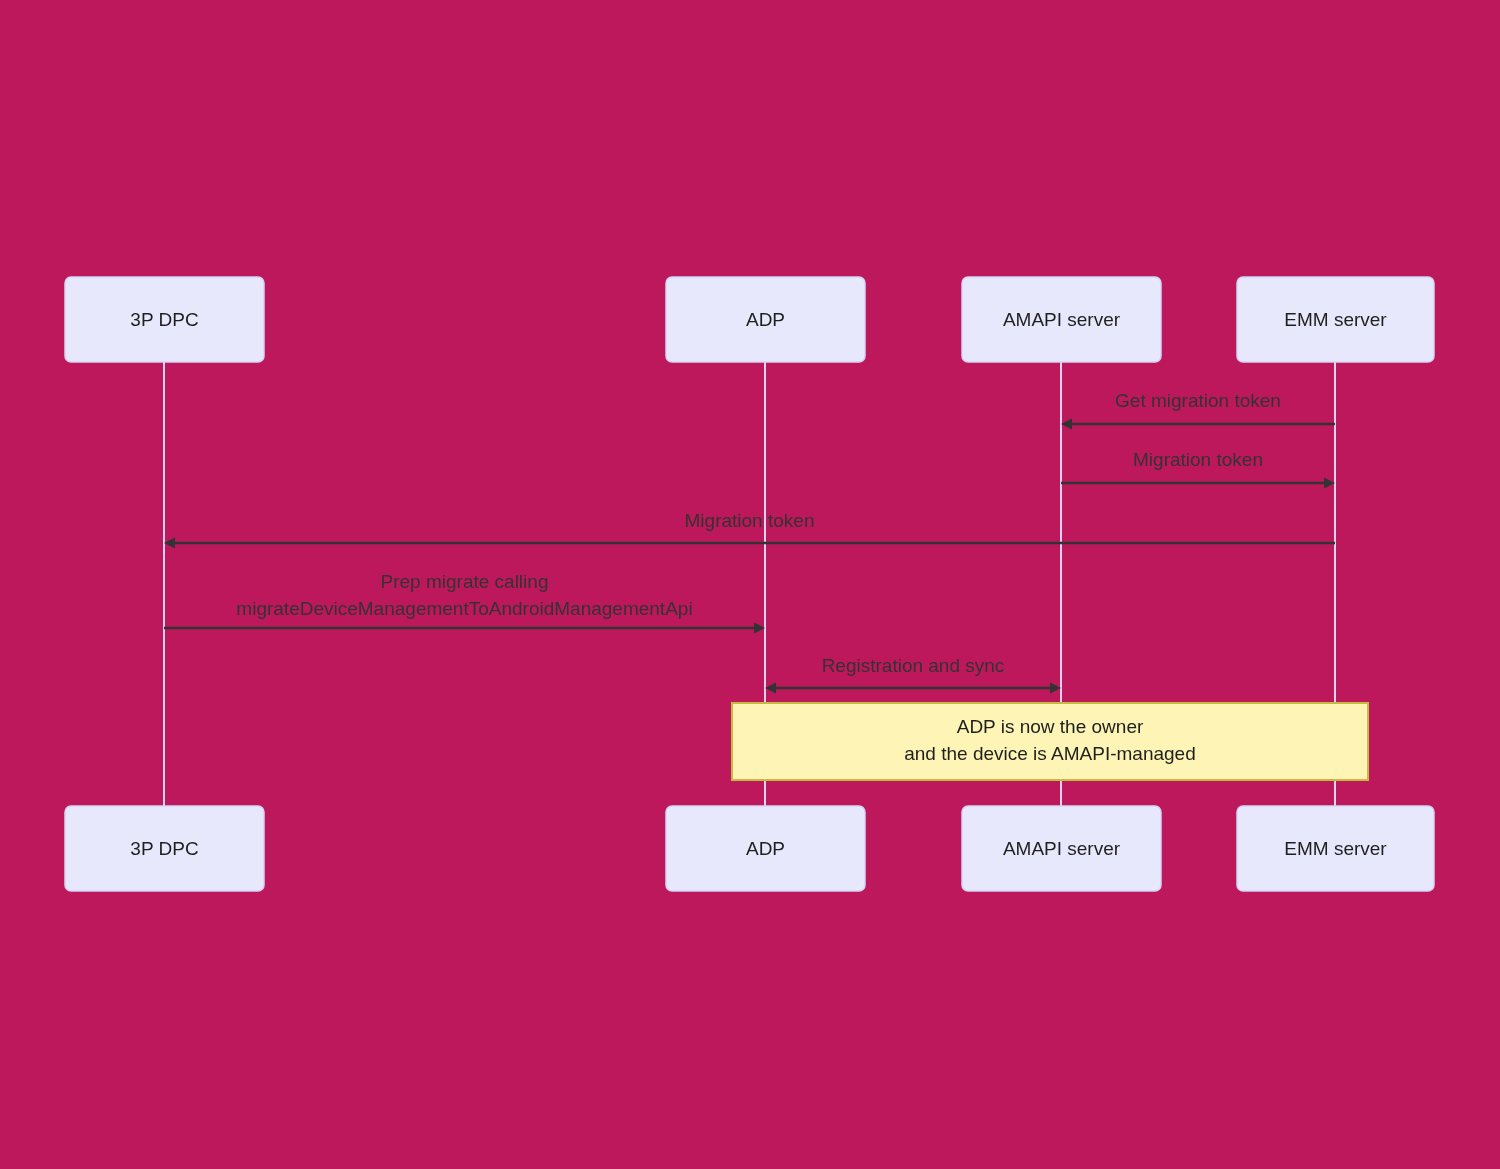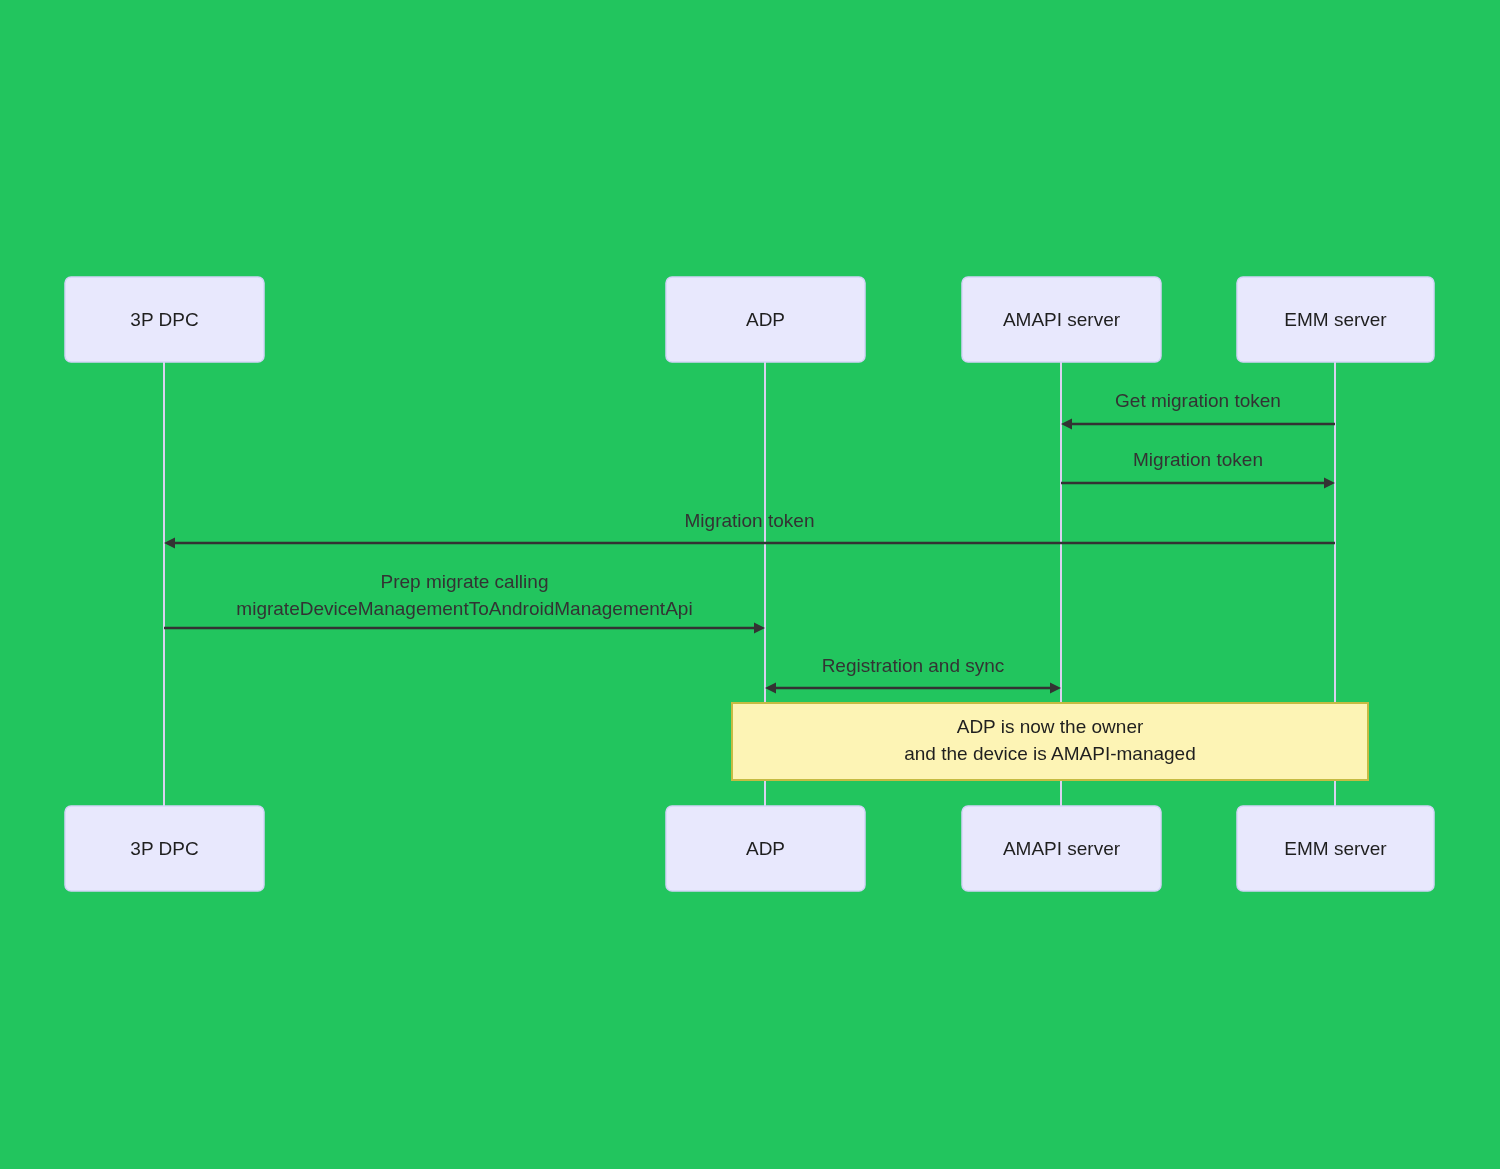--- a/index.html
+++ b/index.html
@@ -11,21 +11,21 @@
   body {
     width: 1500px;
     height: 1169px;
     font-family: "Liberation Sans", sans-serif;
     overflow: hidden;
   }
   #diagram-root {
     position: relative;
     width: 1500px;
     height: 1169px;
-    background: #22c55e;
+    background: #be185d;
   }
   svg.diagram-svg {
     position: absolute;
     top: 0;
     left: 0;
     width: 1500px;
     height: 1169px;
     display: block;
   }
   .actor-box-rect {

